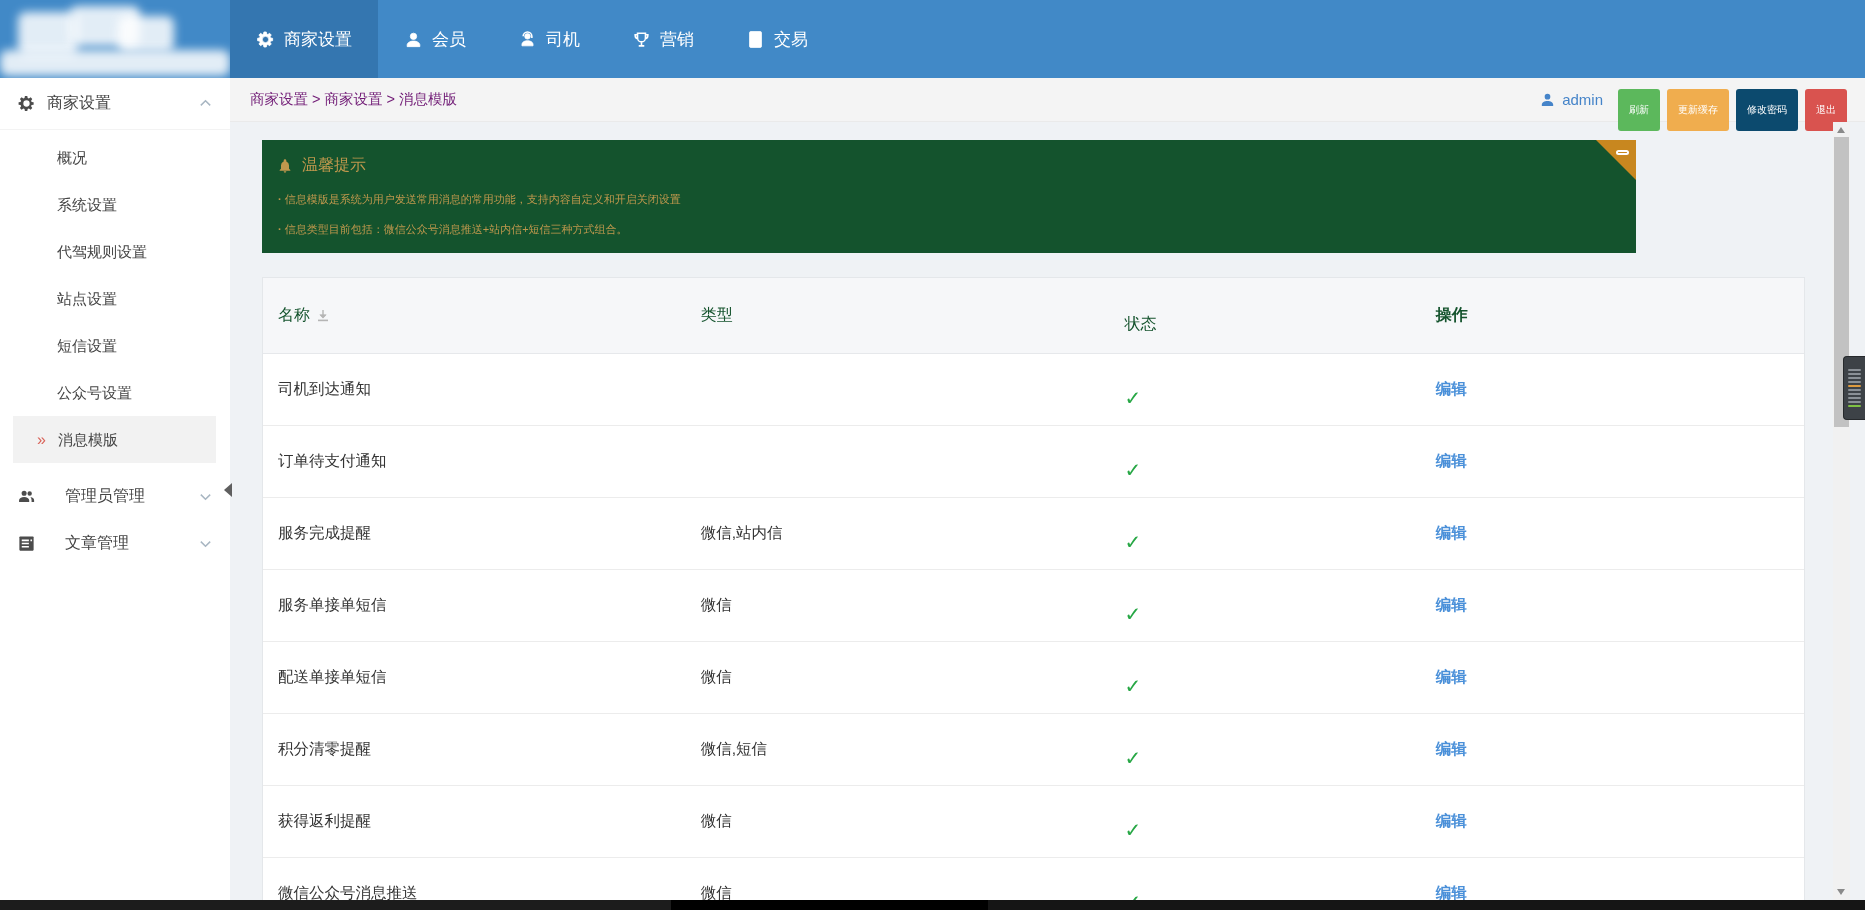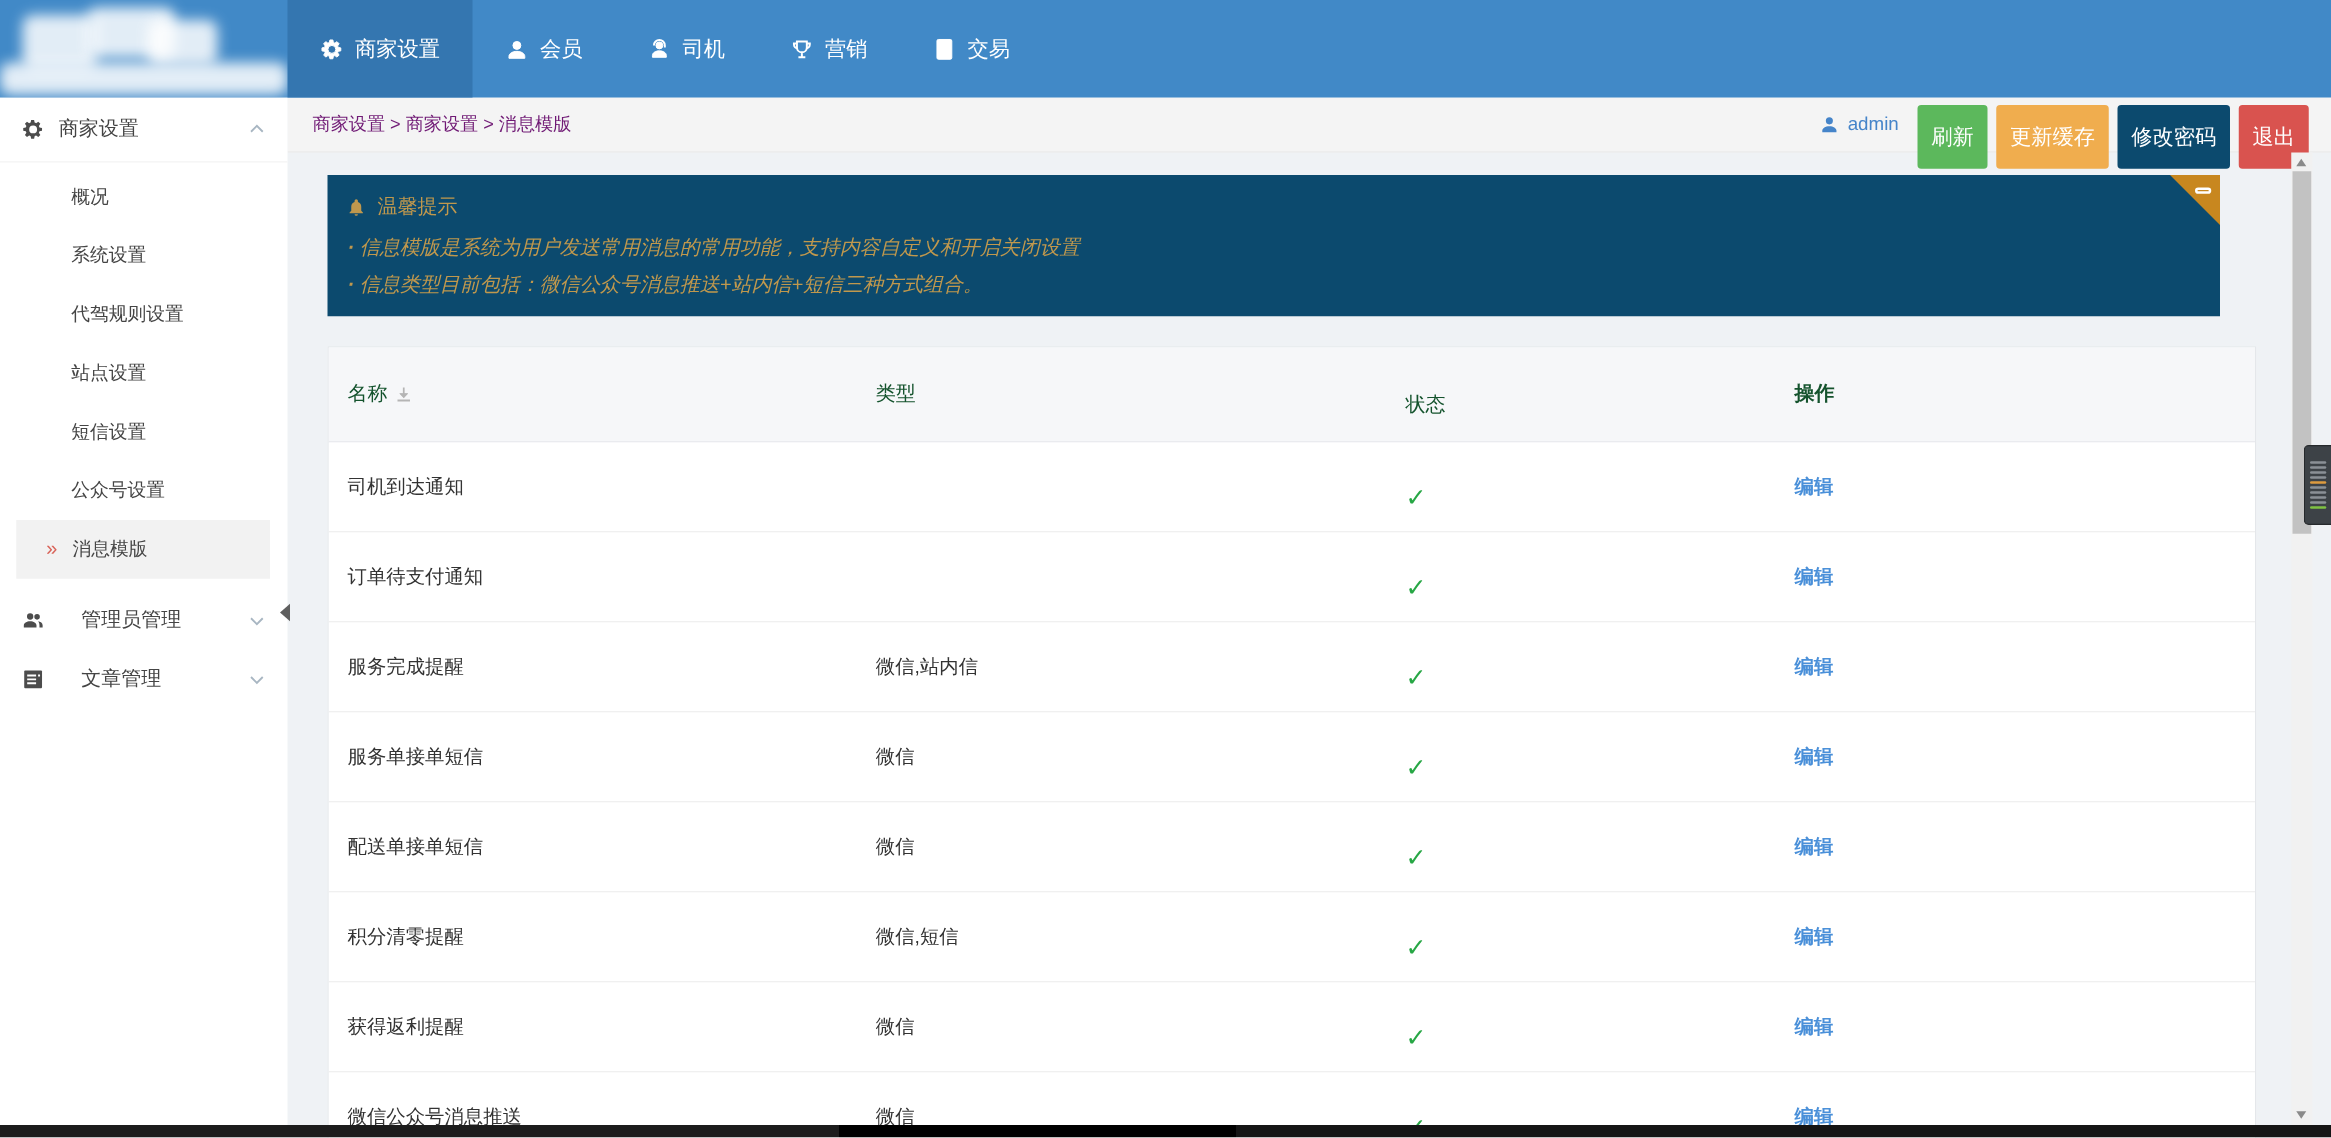--- a/index.html
+++ b/index.html
@@ -30,29 +30,29 @@
   .sub-item.active { background:#f2f2f2; margin:0 14px 0 13px; padding-left:24px; }
   .marker { color:#d9645a; margin-right:12px; font-size:16px; }
   .collapse-handle { position:absolute; left:224px; top:483px; width:0; height:0; border-top:7px solid transparent; border-bottom:7px solid transparent; border-right:8px solid #5f5f5f; z-index:30; }
 
   
   .breadcrumb-bar { position:absolute; left:230px; top:78px; width:1635px; height:44px; background:#f4f4f4; display:flex; align-items:center; padding:0 18px 0 20px; border-bottom:1px solid #eaeaea; }
   .crumb { font-size:14.5px; color:#701a75; }
   .userbar { margin-left:auto; display:flex; align-items:center; gap:7px; }
   .admin { display:flex; align-items:center; gap:6px; color:#4584c9; font-size:15px; margin-right:8px; cursor:pointer; }
   .admin svg { width:17px; height:17px; fill:#4584c9; }
-  .ubtn { color:#fff; font-size:17px; padding:14px 11px; border-radius:3px; border:none; cursor:pointer; font-family:inherit;margin-top:20px; }
+  .ubtn { color:#fff; font-size:10px; padding:14px 11px; border-radius:3px; border:none; cursor:pointer; font-family:inherit;margin-top:20px; }
   .ubtn.g { background:#5cb85c; } .ubtn.o { background:#f0ad4e; } .ubtn.b { background:#0c4a6e; } .ubtn.r { background:#d9534f; }
 
   
-  .notice { position:absolute; left:262px; top:140px; width:1514px; height:113px; background:#0c4a6e; color:#c0984d; z-index:5; }
+  .notice { position:absolute; left:262px; top:140px; width:1374px; height:113px; background:#14532d; color:#c0984d; z-index:5; }
   .notice-title { display:flex; align-items:center; gap:9px; padding:15px 0 0 15px; font-size:16px; }
   .notice-title svg { width:16px; height:16px; fill:#c0984d; }
   .notice-lines { list-style:none; padding:8px 0 0 16px; }
-  .notice-lines li { font-size:16px; line-height:30px;font-style:italic; }
+  .notice-lines li { font-size:11px; line-height:30px; }
   .notice-lines li::before { content:"· "; font-weight:bold; }
   .fold { position:absolute; top:0; right:0; width:0; height:0; border-top:40px solid #c8871f; border-left:40px solid transparent; cursor:pointer; }
   .fold-dash { position:absolute; top:10px; right:7px; width:13px; height:5px; background:#c8871f; border:2px solid #fff; border-radius:3px; z-index:6; cursor:pointer; }
 
   
   .panel { position:absolute; left:262px; top:277px; width:1543px; background:#fff; border:1px solid #e4e7ea; z-index:5; }
   .t-header { display:flex; align-items:center; height:76px; background:#f6f7f9; border-bottom:1px solid #e6e8eb; font-size:16px; color:#14532d; }
   .t-row { display:flex; align-items:center; height:72px; border-bottom:1px solid #ececec; font-size:15.5px; color:#333; background:#fff; }
   .cell { flex:none; }
   .c-name { width:28.4%; padding-left:15px; display:flex; align-items:center; gap:6px; }

